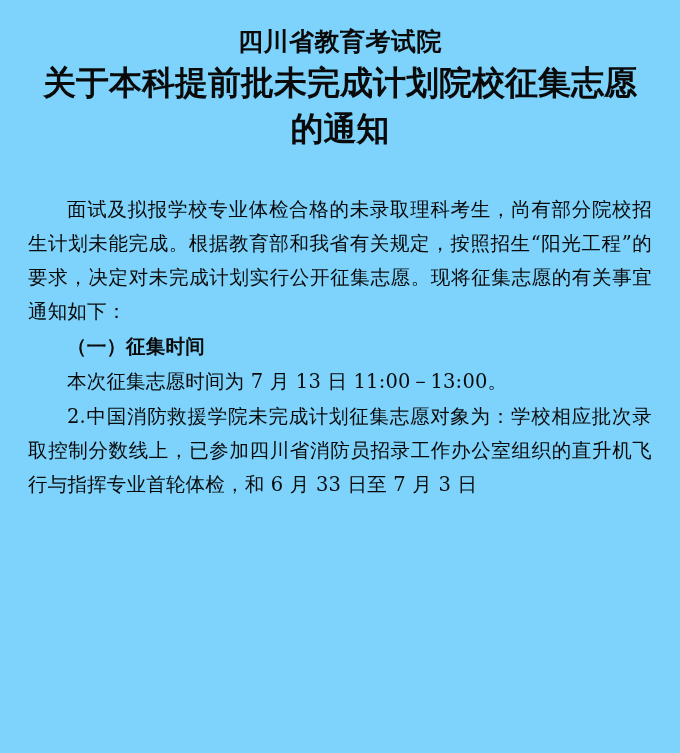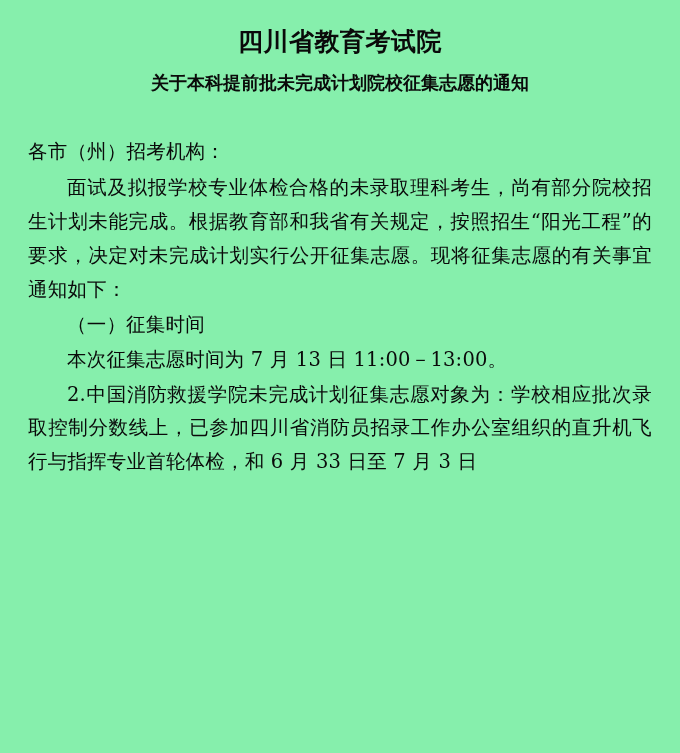--- a/index.html
+++ b/index.html
@@ -12,38 +12,37 @@
     height: 753px;
     overflow: hidden;
     font-family: "DejaVu Serif", "Liberation Serif", serif;
     color: #0a0a0a;
   }
   .page {
     width: 680px;
     height: 753px;
     box-sizing: border-box;
     padding: 18px 28px 0 28px;
-    background: #86efac;
+    background: #7dd3fc;
   }
   .doc-title {
     text-align: center;
     font-weight: bold;
     font-size: 25px;
     line-height: 1.42;
     letter-spacing: 0.5px;
     margin: 0;
   }
   .doc-title .line1 {
     display: block;
     margin-top: 6px;
   }
   .doc-title .line2 {
     display: block;
-    margin-top: 10px;
-    font-size: 18px;
+    font-size: 33px;
     letter-spacing: 0px;
   }
   .body-block {
     margin-top: 40px;
   }
   p.para {
     margin: 0 0 1px 0;
     font-size: 19.5px;
     line-height: 1.74;
     text-align: justify;
@@ -55,35 +54,34 @@
   }
   p.indent {
     text-indent: 2em;
   }
   p.heading-1 {
     font-weight: bold;
     text-indent: 2em;
     margin-top: 2px;
   }
   p.heading-2 {
-    font-weight: normal;
+    font-weight: bold;
     text-indent: 2em;
   }
 </style>
 </head>
 <body>
 
 <div class="page">
 
   <h1 class="doc-title">
     <span class="line1">四川省教育考试院</span>
     <span class="line2">关于本科提前批未完成计划院校征集志愿的通知</span>
   </h1>
 
   <div class="body-block">
-    <p class="para salutation">各市（州）招考机构：</p>
     <p class="para indent">面试及拟报学校专业体检合格的未录取理科考生，尚有部分院校招生计划未能完成。根据教育部和我省有关规定，按照招生“阳光工程”的要求，决定对未完成计划实行公开征集志愿。现将征集志愿的有关事宜通知如下：</p>
     <p class="para heading-2">（一）征集时间</p>
     <p class="para indent">本次征集志愿时间为 7 月 13 日 11:00－13:00。</p>
     <p class="para indent">2.中国消防救援学院未完成计划征集志愿对象为：学校相应批次录取控制分数线上，已参加四川省消防员招录工作办公室组织的直升机飞行与指挥专业首轮体检，和 6 月 33 日至 7 月 3 日</p>
   </div>
 
 </div>
 
 </body></html>

